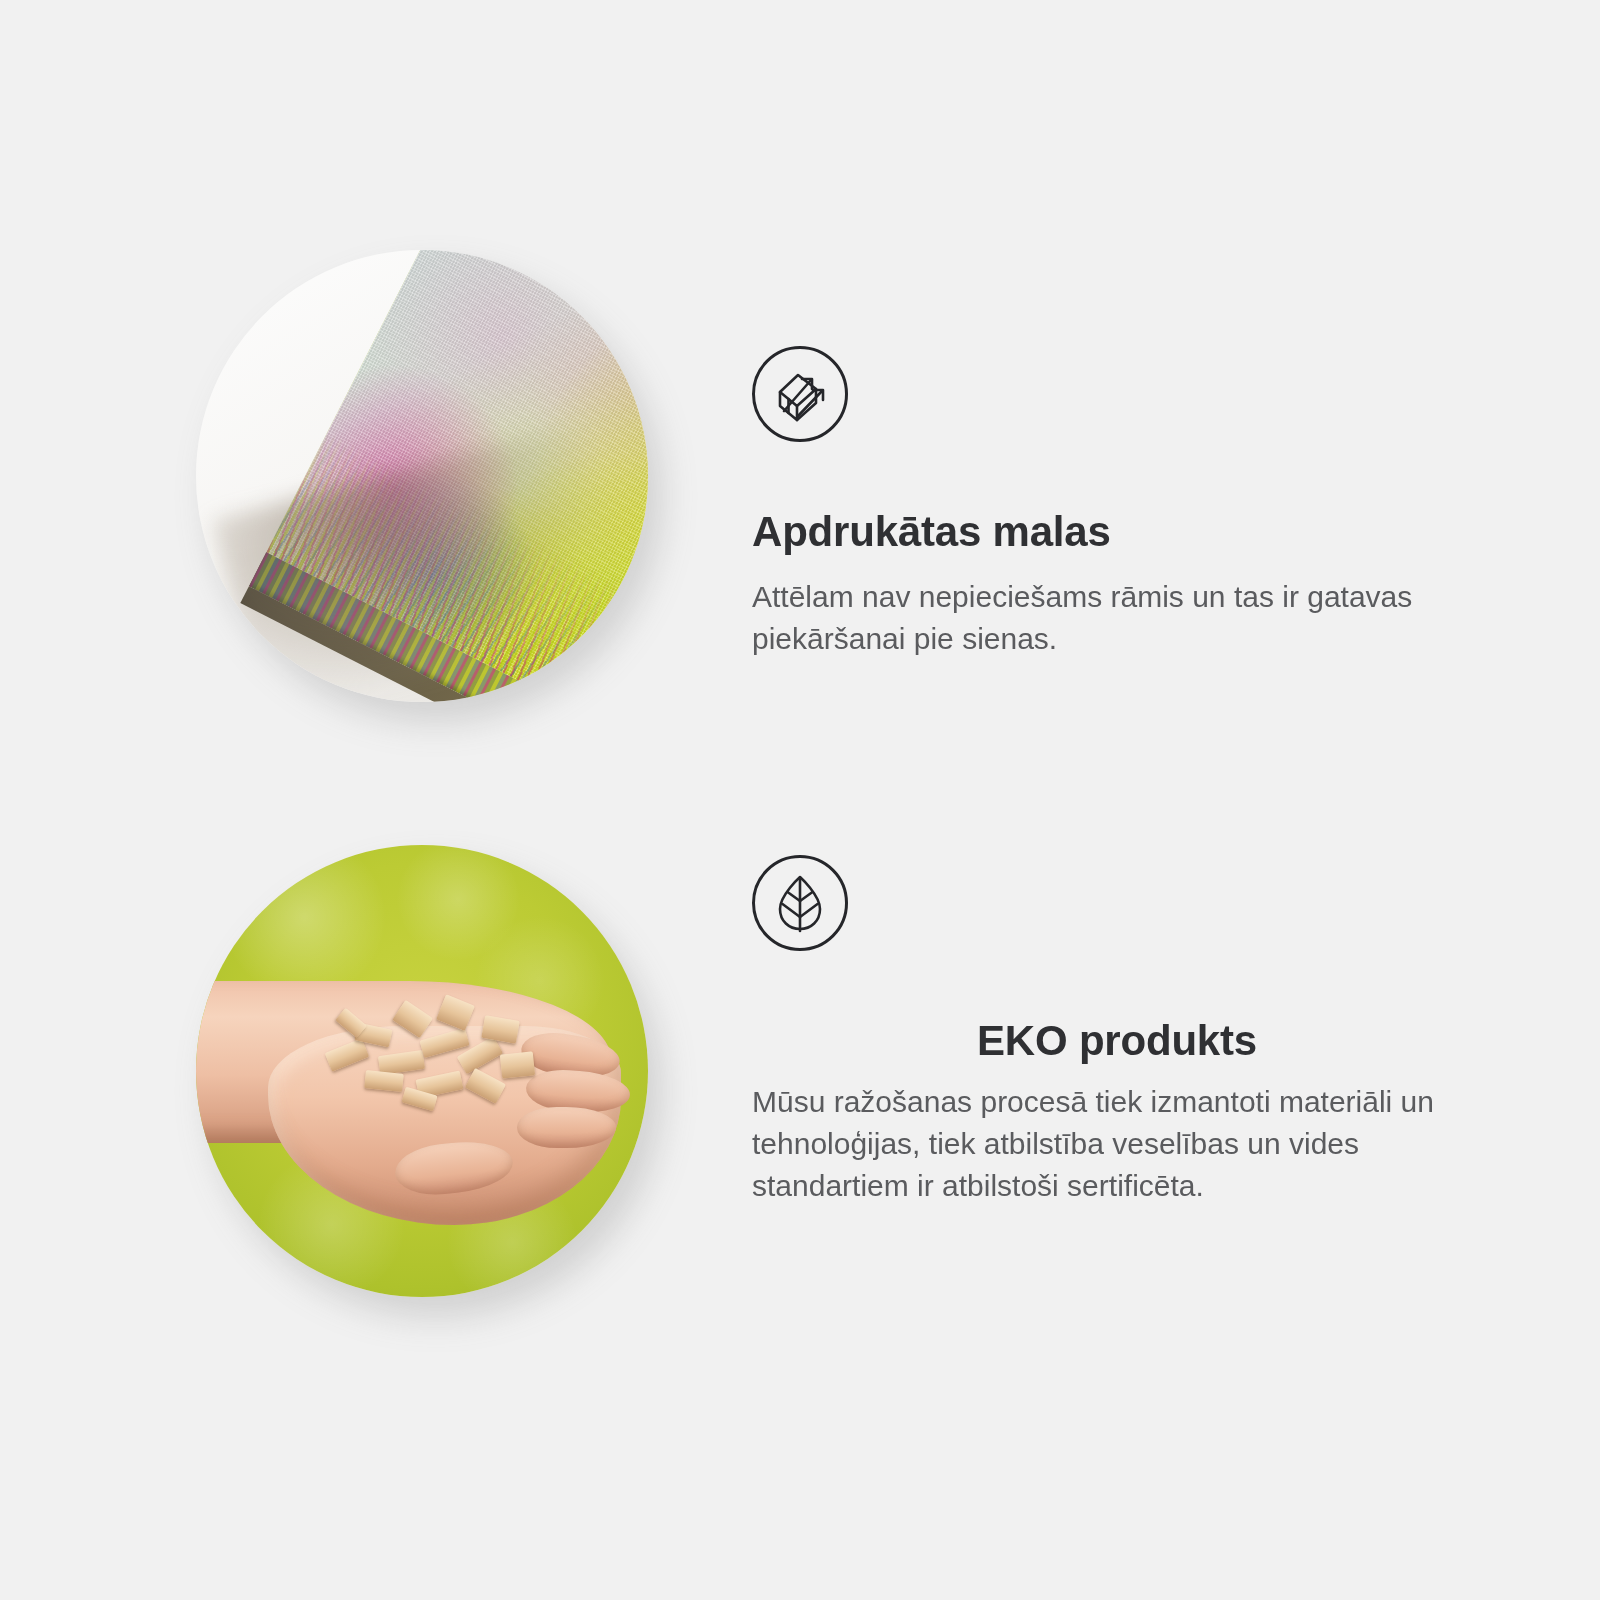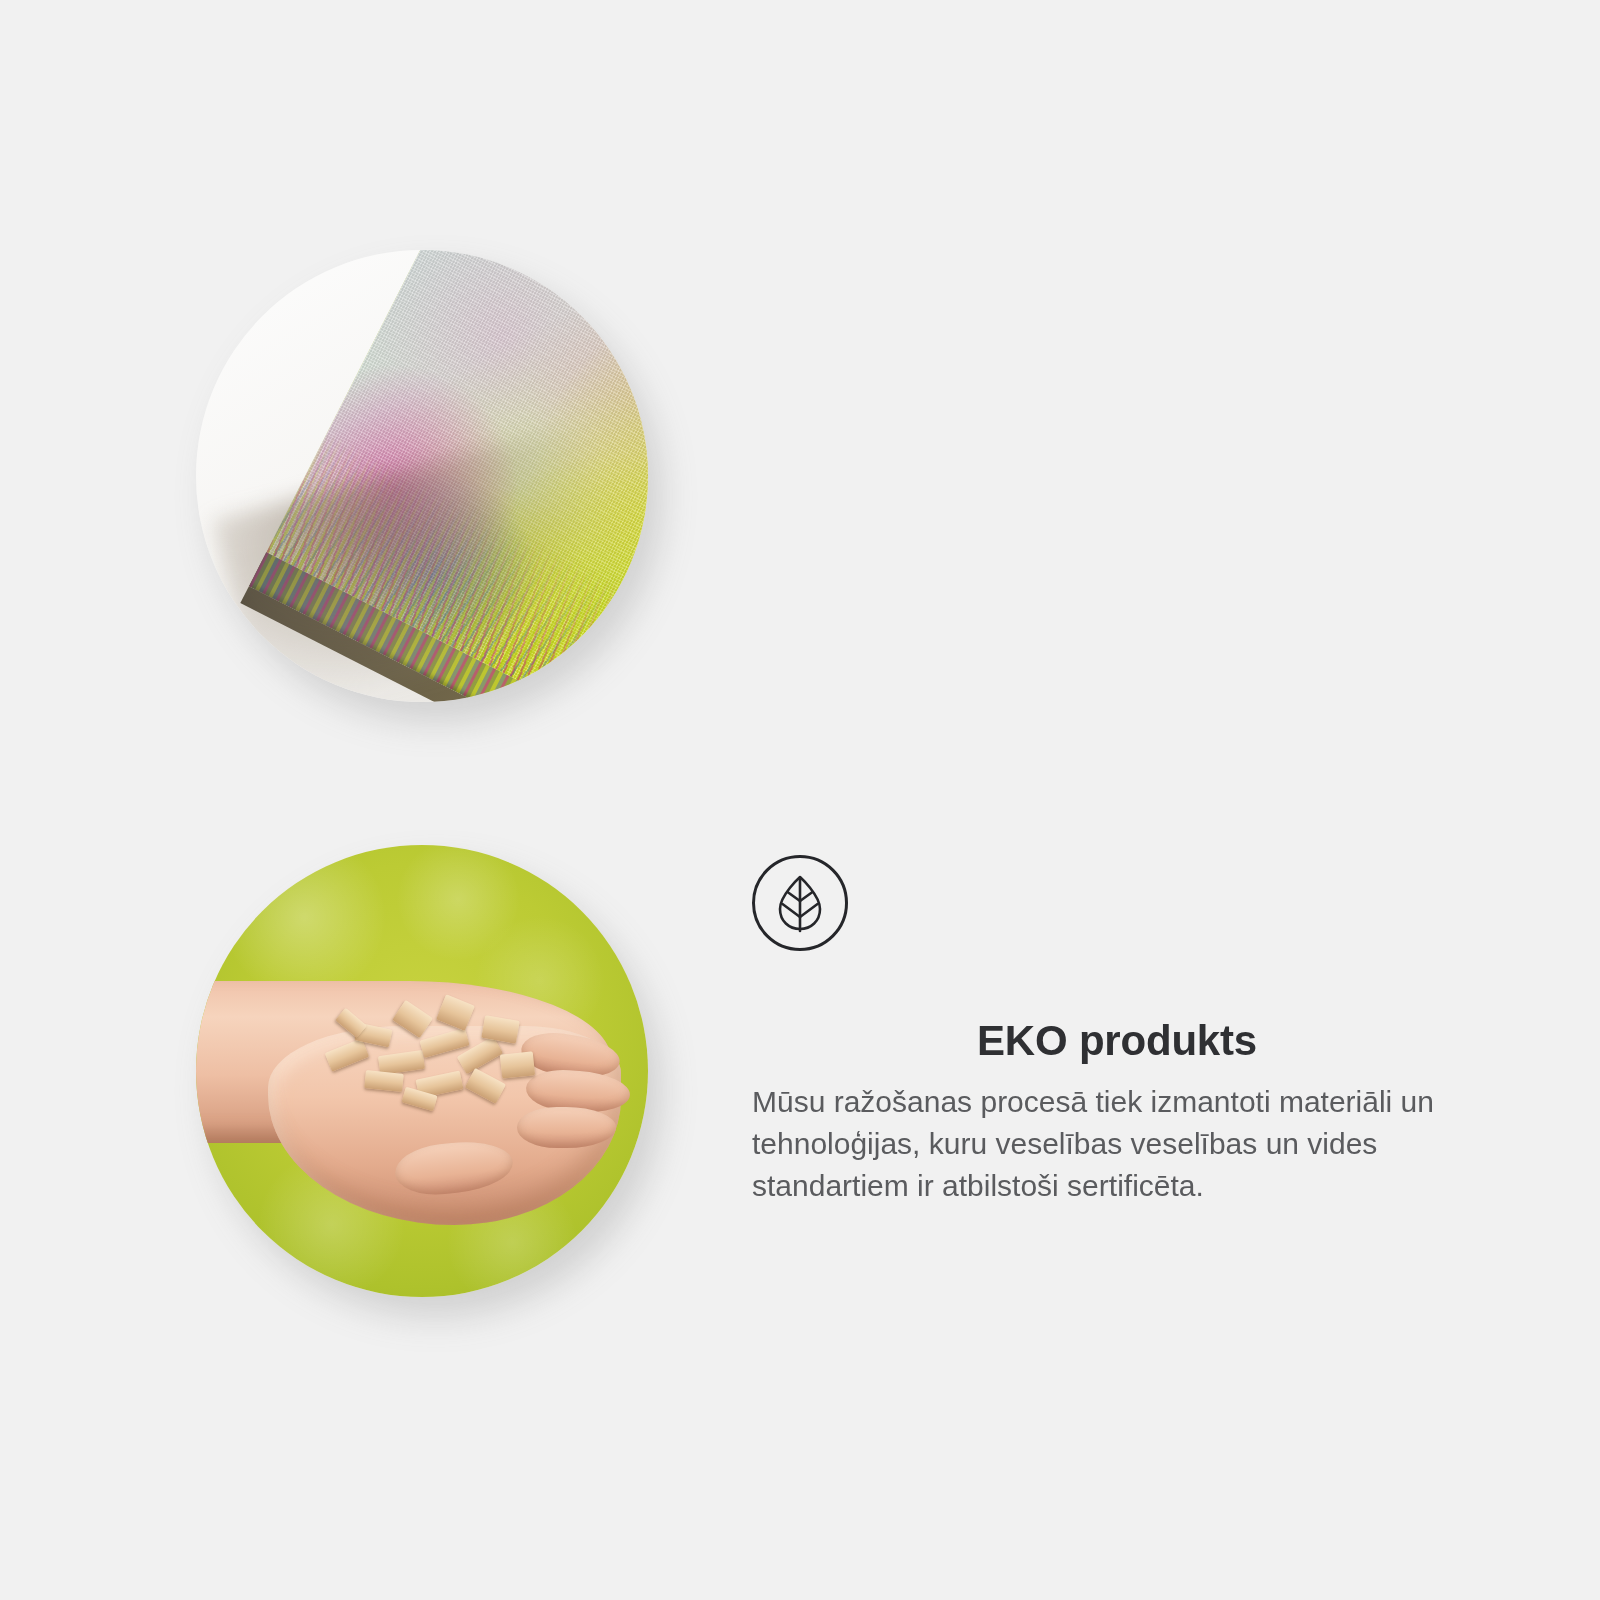--- a/index.html
+++ b/index.html
@@ -276,20 +276,45 @@
         <div class="canvas-scene">
           <div class="canvas-block">
             <div class="canvas-face"></div>
             <div class="canvas-edge"></div>
             <div class="canvas-under"></div>
           </div>
         </div>
       </div>
     </div>
 
+    <div class="feature-text">
+
+      <div class="feature-icon">
+        <svg width="58" height="58" viewBox="0 0 58 58" fill="none" stroke="#25262a" stroke-width="2.6" stroke-linecap="round" stroke-linejoin="round">
+
+          <path d="M9 27 L27 10 L45 24 L26 41 Z"></path>
+
+          <path d="M9 27 L9 41 L26 55 L26 41"></path>
+
+          <path d="M17.5 34 L17.5 48"></path>
+
+          <path d="M45 24 L45 38 L26 55"></path>
+
+          <path d="M13 46 L40 15"></path>
+          <path d="M31 14 L41 14 L41 24"></path>
+
+          <path d="M27 51 L51 26"></path>
+          <path d="M42 25 L52 25 L52 35"></path>
+        </svg>
+      </div>
+
+      <h2 class="feature-title">Apdrukātas malas</h2>
+
+      <p class="feature-desc">Attēlam nav nepieciešams rāmis un tas ir gatavas piekāršanai pie sienas.</p>
+    </div>
   </section>
 
   <section class="feature" id="feature-eco">
 
     <div class="media-wrap">
       <div class="media-circle">
         <div class="eco-scene">
           <div class="arm"></div>
           <div class="palm"></div>
           <div class="finger f1"></div>
@@ -328,17 +353,17 @@
           <path d="M27 28 L14.5 19"></path>
           <path d="M27 28 L39.5 19"></path>
 
           <path d="M27 44 L9.5 31"></path>
           <path d="M27 44 L44.5 31"></path>
         </svg>
       </div>
 
       <h2 class="feature-title">EKO produkts</h2>
 
-      <p class="feature-desc">Mūsu ražošanas procesā tiek izmantoti materiāli un tehnoloģijas, kuru veselības veselības un vides standartiem ir atbilstoši sertificēta.</p>
+      <p class="feature-desc">Mūsu ražošanas procesā tiek izmantoti materiāli un tehnoloģijas, tiek atbilstība veselības un vides standartiem ir atbilstoši sertificēta.</p>
     </div>
   </section>
 
 </div>
 
 </body></html>

